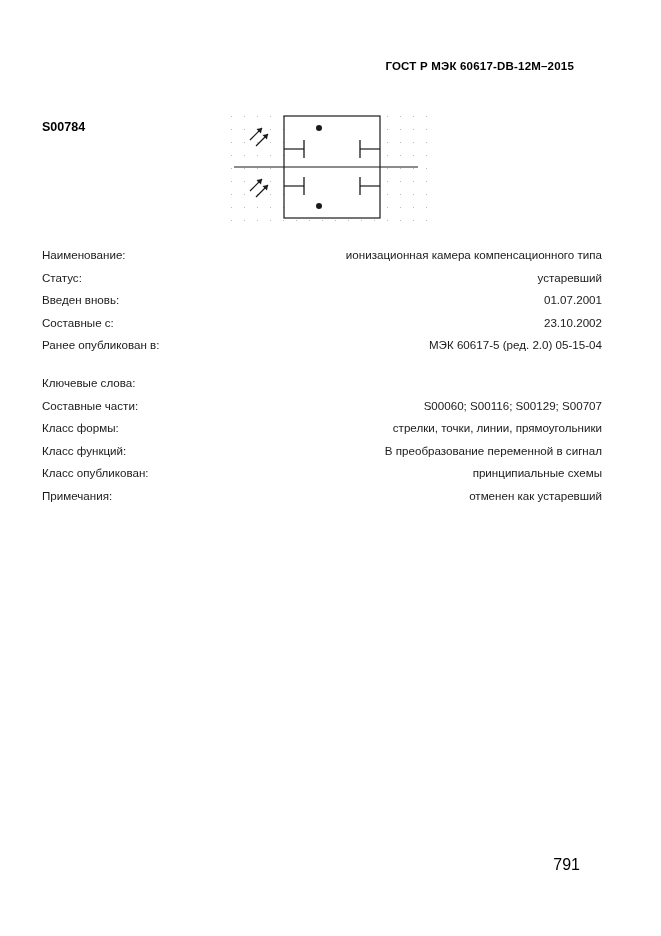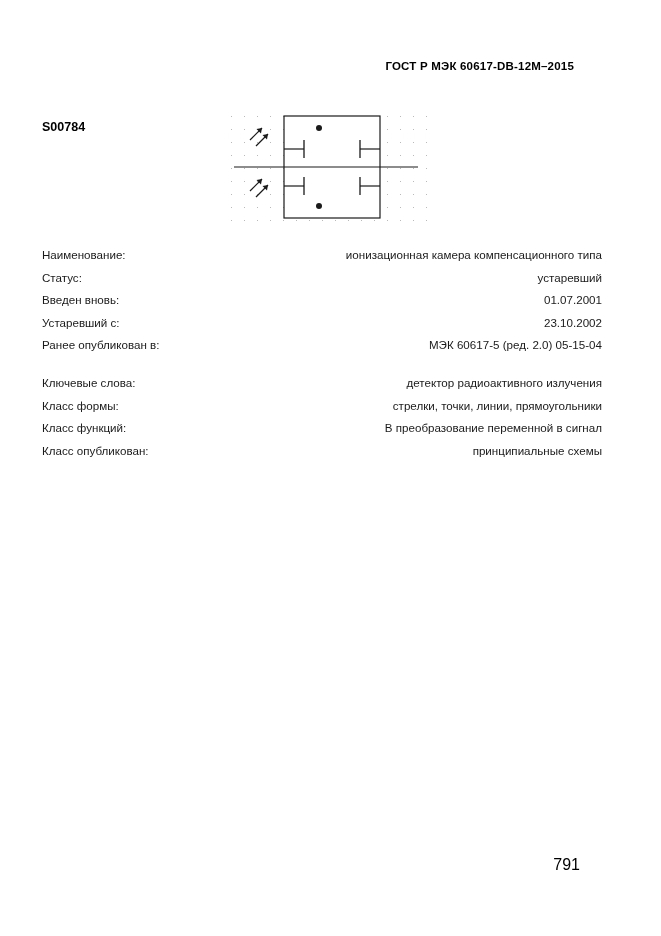--- a/index.html
+++ b/index.html
@@ -154,48 +154,55 @@
       <div class="flabel">Статус:</div>
       <div class="fvalue">устаревший</div>
     </div>
 
     <div class="frow">
       <div class="flabel">Введен вновь:</div>
       <div class="fvalue">01.07.2001</div>
     </div>
 
     <div class="frow">
-      <div class="flabel">Устаревший с:</div>
+      <div class="flabel">Составные с:</div>
       <div class="fvalue">23.10.2002</div>
     </div>
 
     <div class="frow">
       <div class="flabel">Ранее опубликован в:</div>
       <div class="fvalue">МЭК 60617-5 (ред. 2.0) 05-15-04</div>
     </div>
 
     <div class="frow gap-top">
       <div class="flabel">Ключевые слова:</div>
-      <div class="fvalue">детектор радиоактивного излучения</div>
-    </div>
-
+    </div>
+
+    <div class="frow">
+      <div class="flabel">Составные части:</div>
+      <div class="fvalue">S00060; S00116; S00129; S00707</div>
+    </div>
 
     <div class="frow">
       <div class="flabel">Класс формы:</div>
       <div class="fvalue">стрелки, точки, линии, прямоугольники</div>
     </div>
 
     <div class="frow">
       <div class="flabel">Класс функций:</div>
       <div class="fvalue">В преобразование переменной в сигнал</div>
     </div>
 
     <div class="frow">
       <div class="flabel">Класс опубликован:</div>
       <div class="fvalue">принципиальные схемы</div>
     </div>
 
+    <div class="frow">
+      <div class="flabel">Примечания:</div>
+      <div class="fvalue">отменен как устаревший</div>
+    </div>
 
   </div>
 
   <div class="page-number">791</div>
 
 </div>
 
 </body></html>

